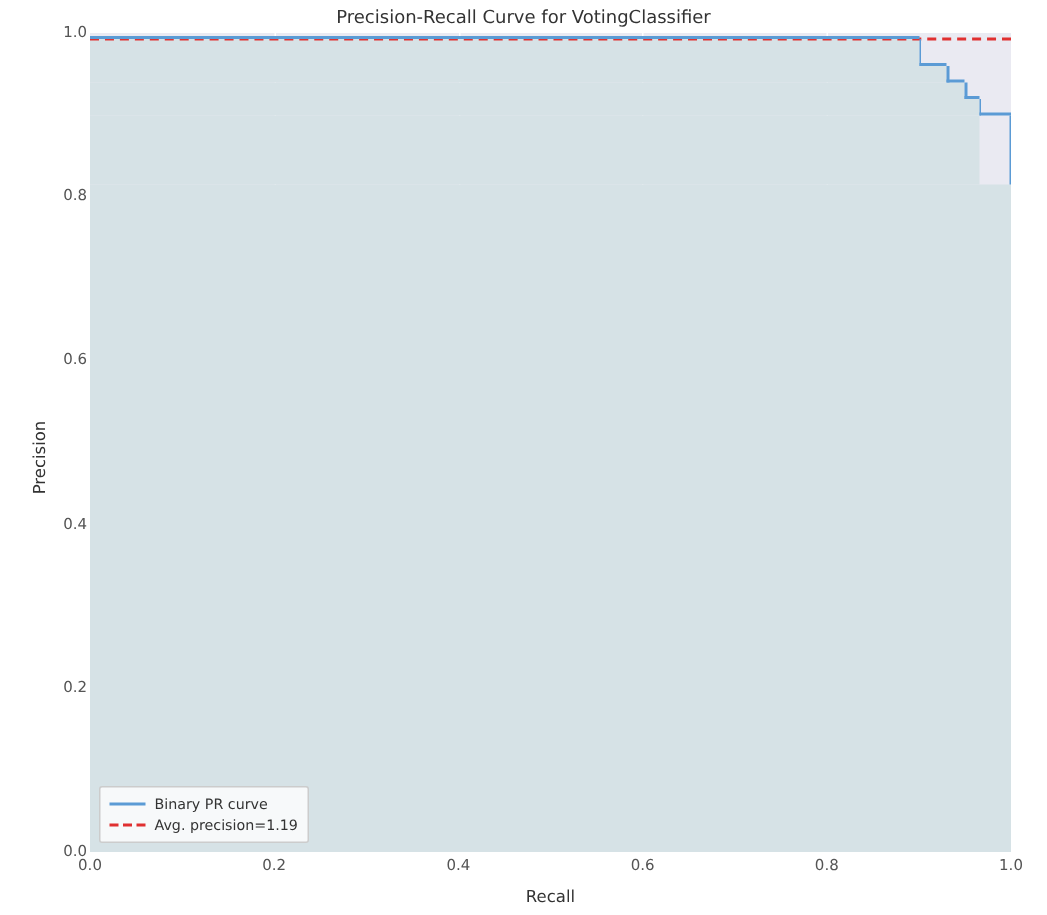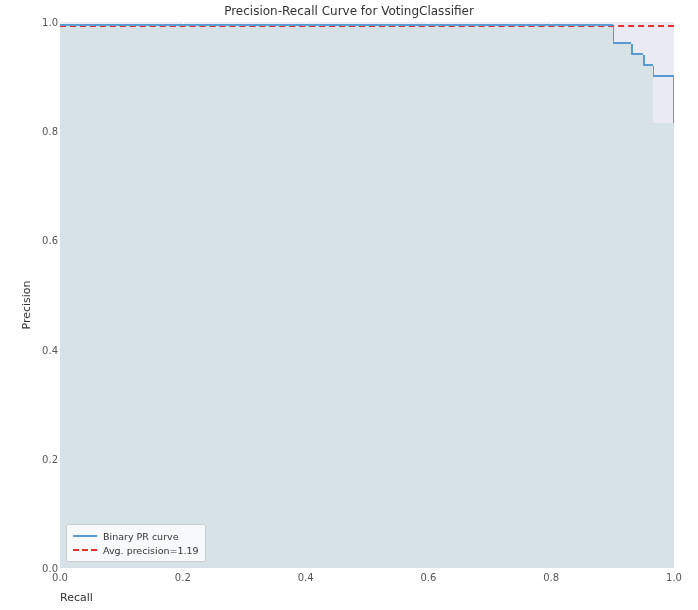--- a/index.html
+++ b/index.html
@@ -56,21 +56,21 @@
     transform: translate(-4px, -50%) rotate(-90deg);
     transform-origin: center center;
     font-size: 11px;
     color: #333;
   }
   .xlabel {
     position: absolute;
     left: 60px;
     width: 614px;
     bottom: 6px;
-    text-align: left;
+    text-align: center;
     font-size: 11px;
     color: #333;
   }
   .tick-x {
     position: absolute;
     top: 572px;
     font-size: 10px;
     color: #555;
     transform: translateX(-50%);
     white-space: nowrap;

